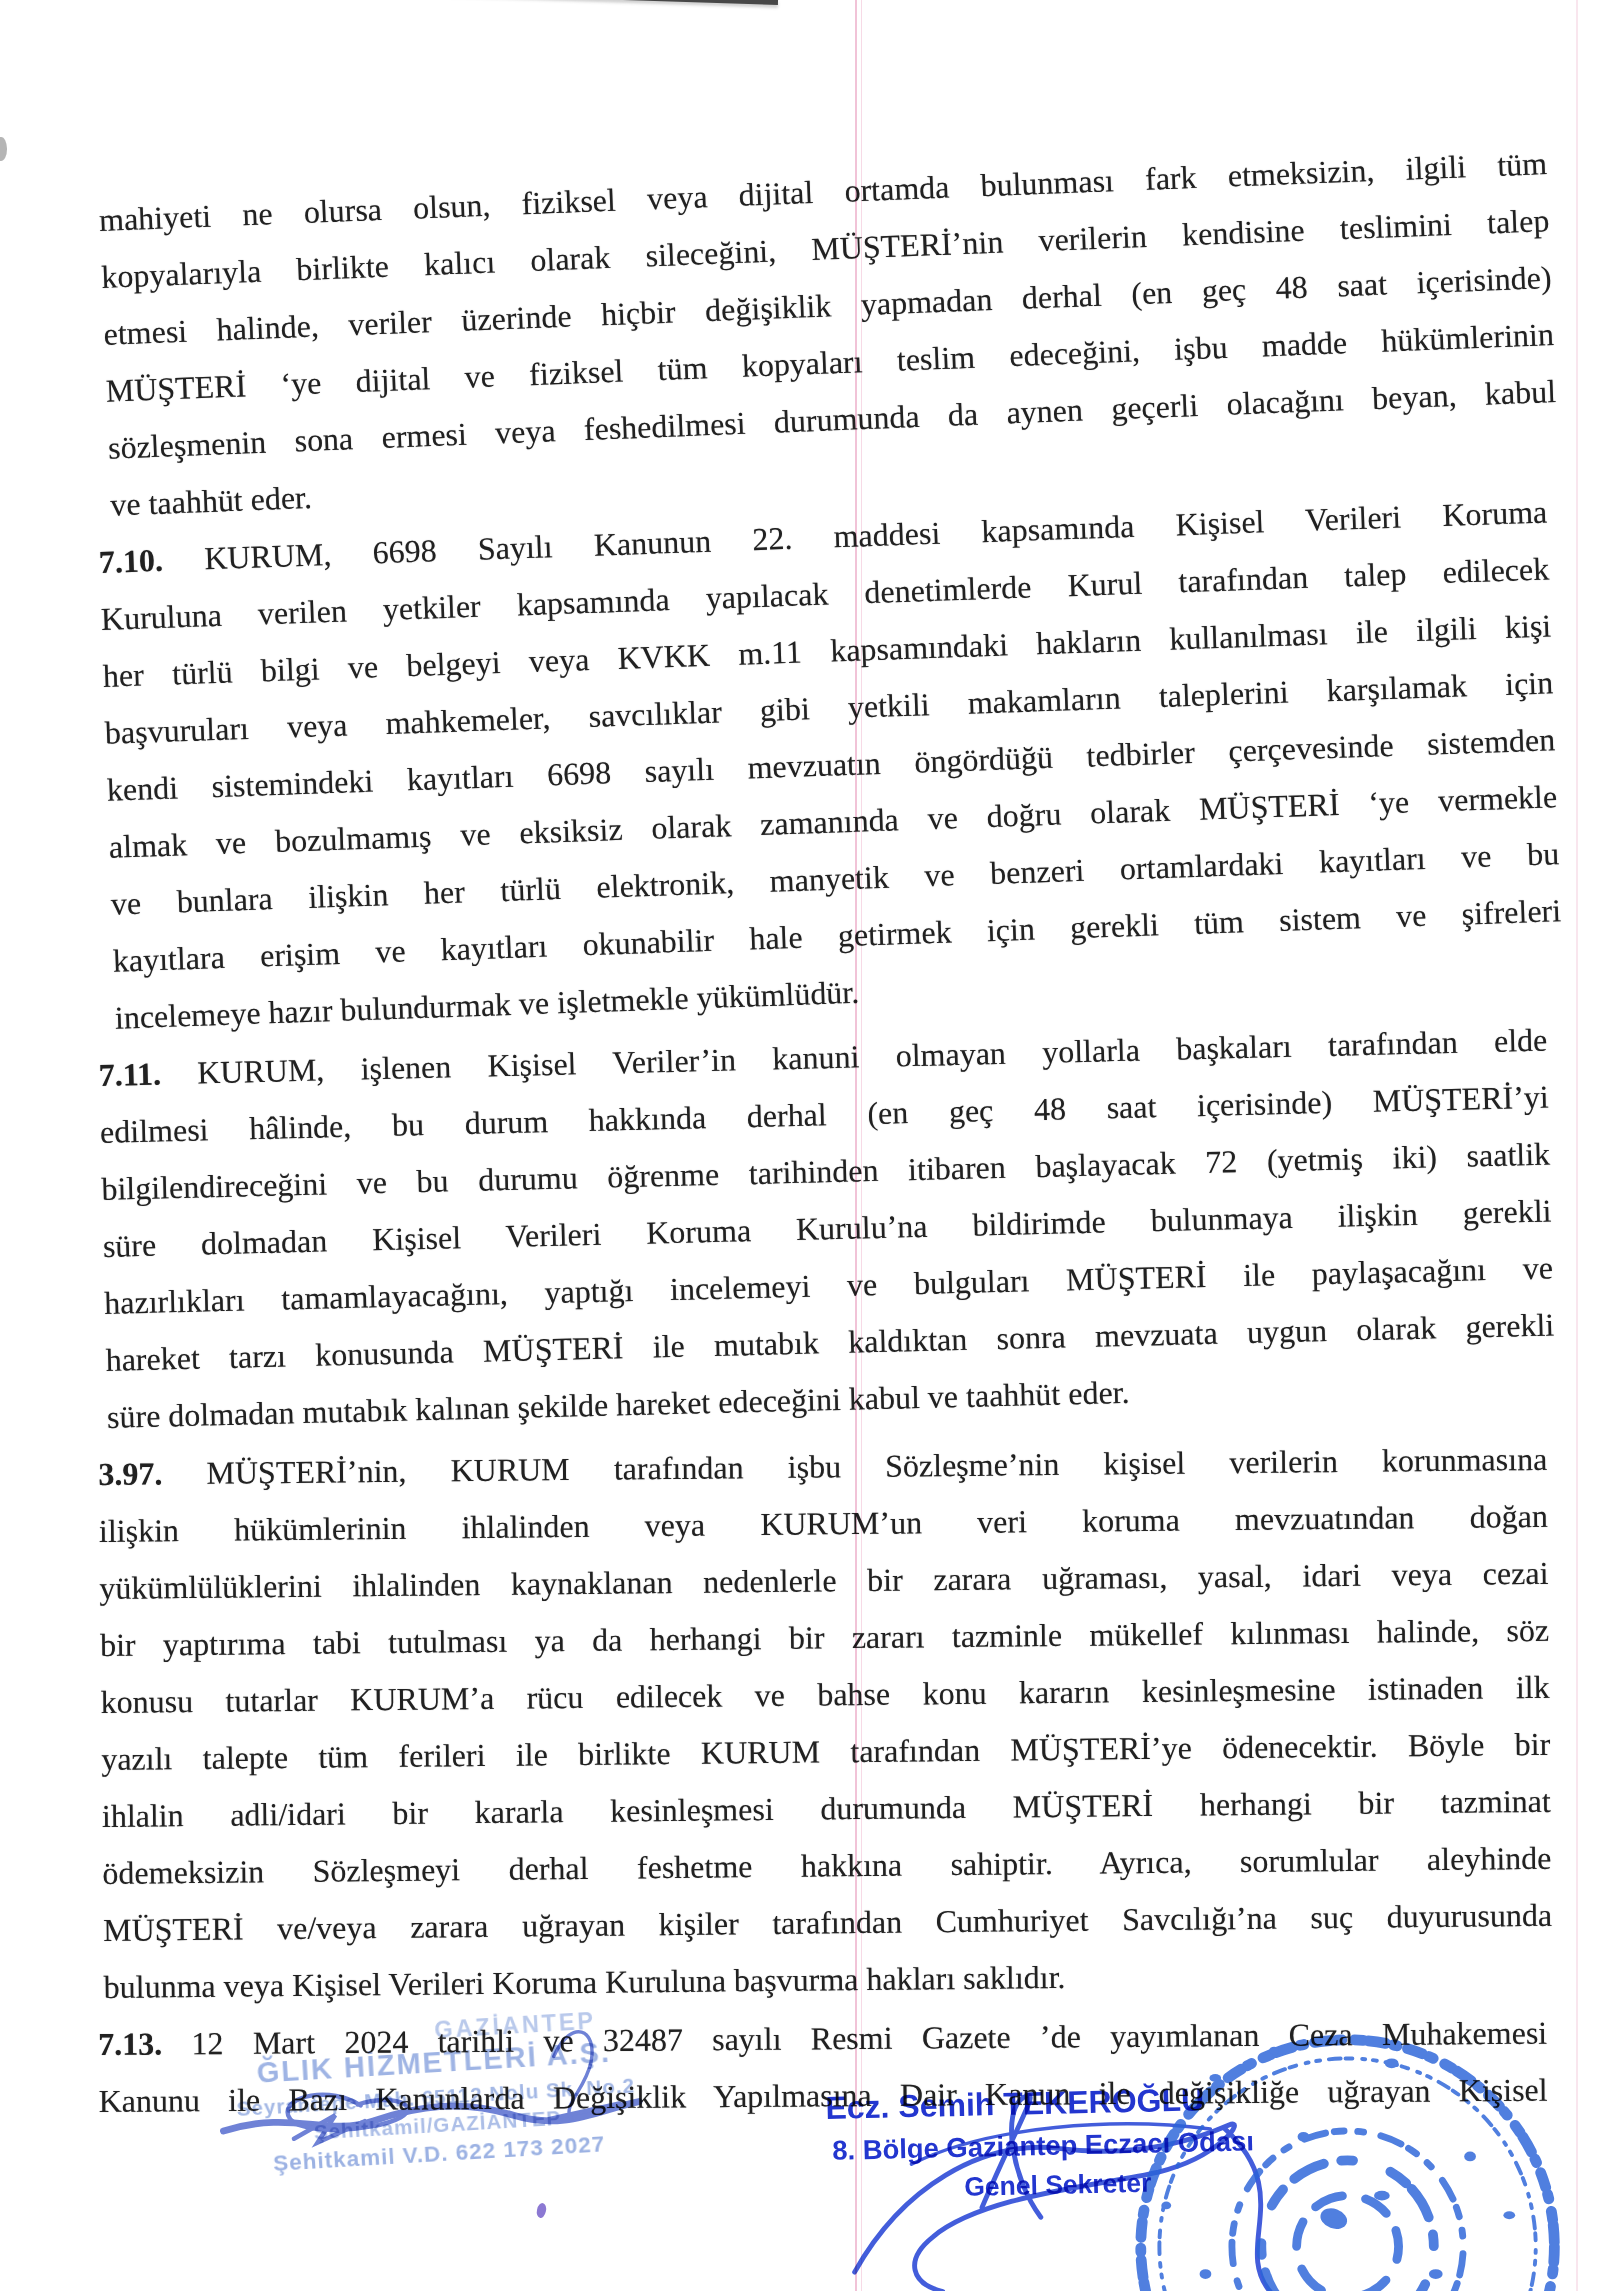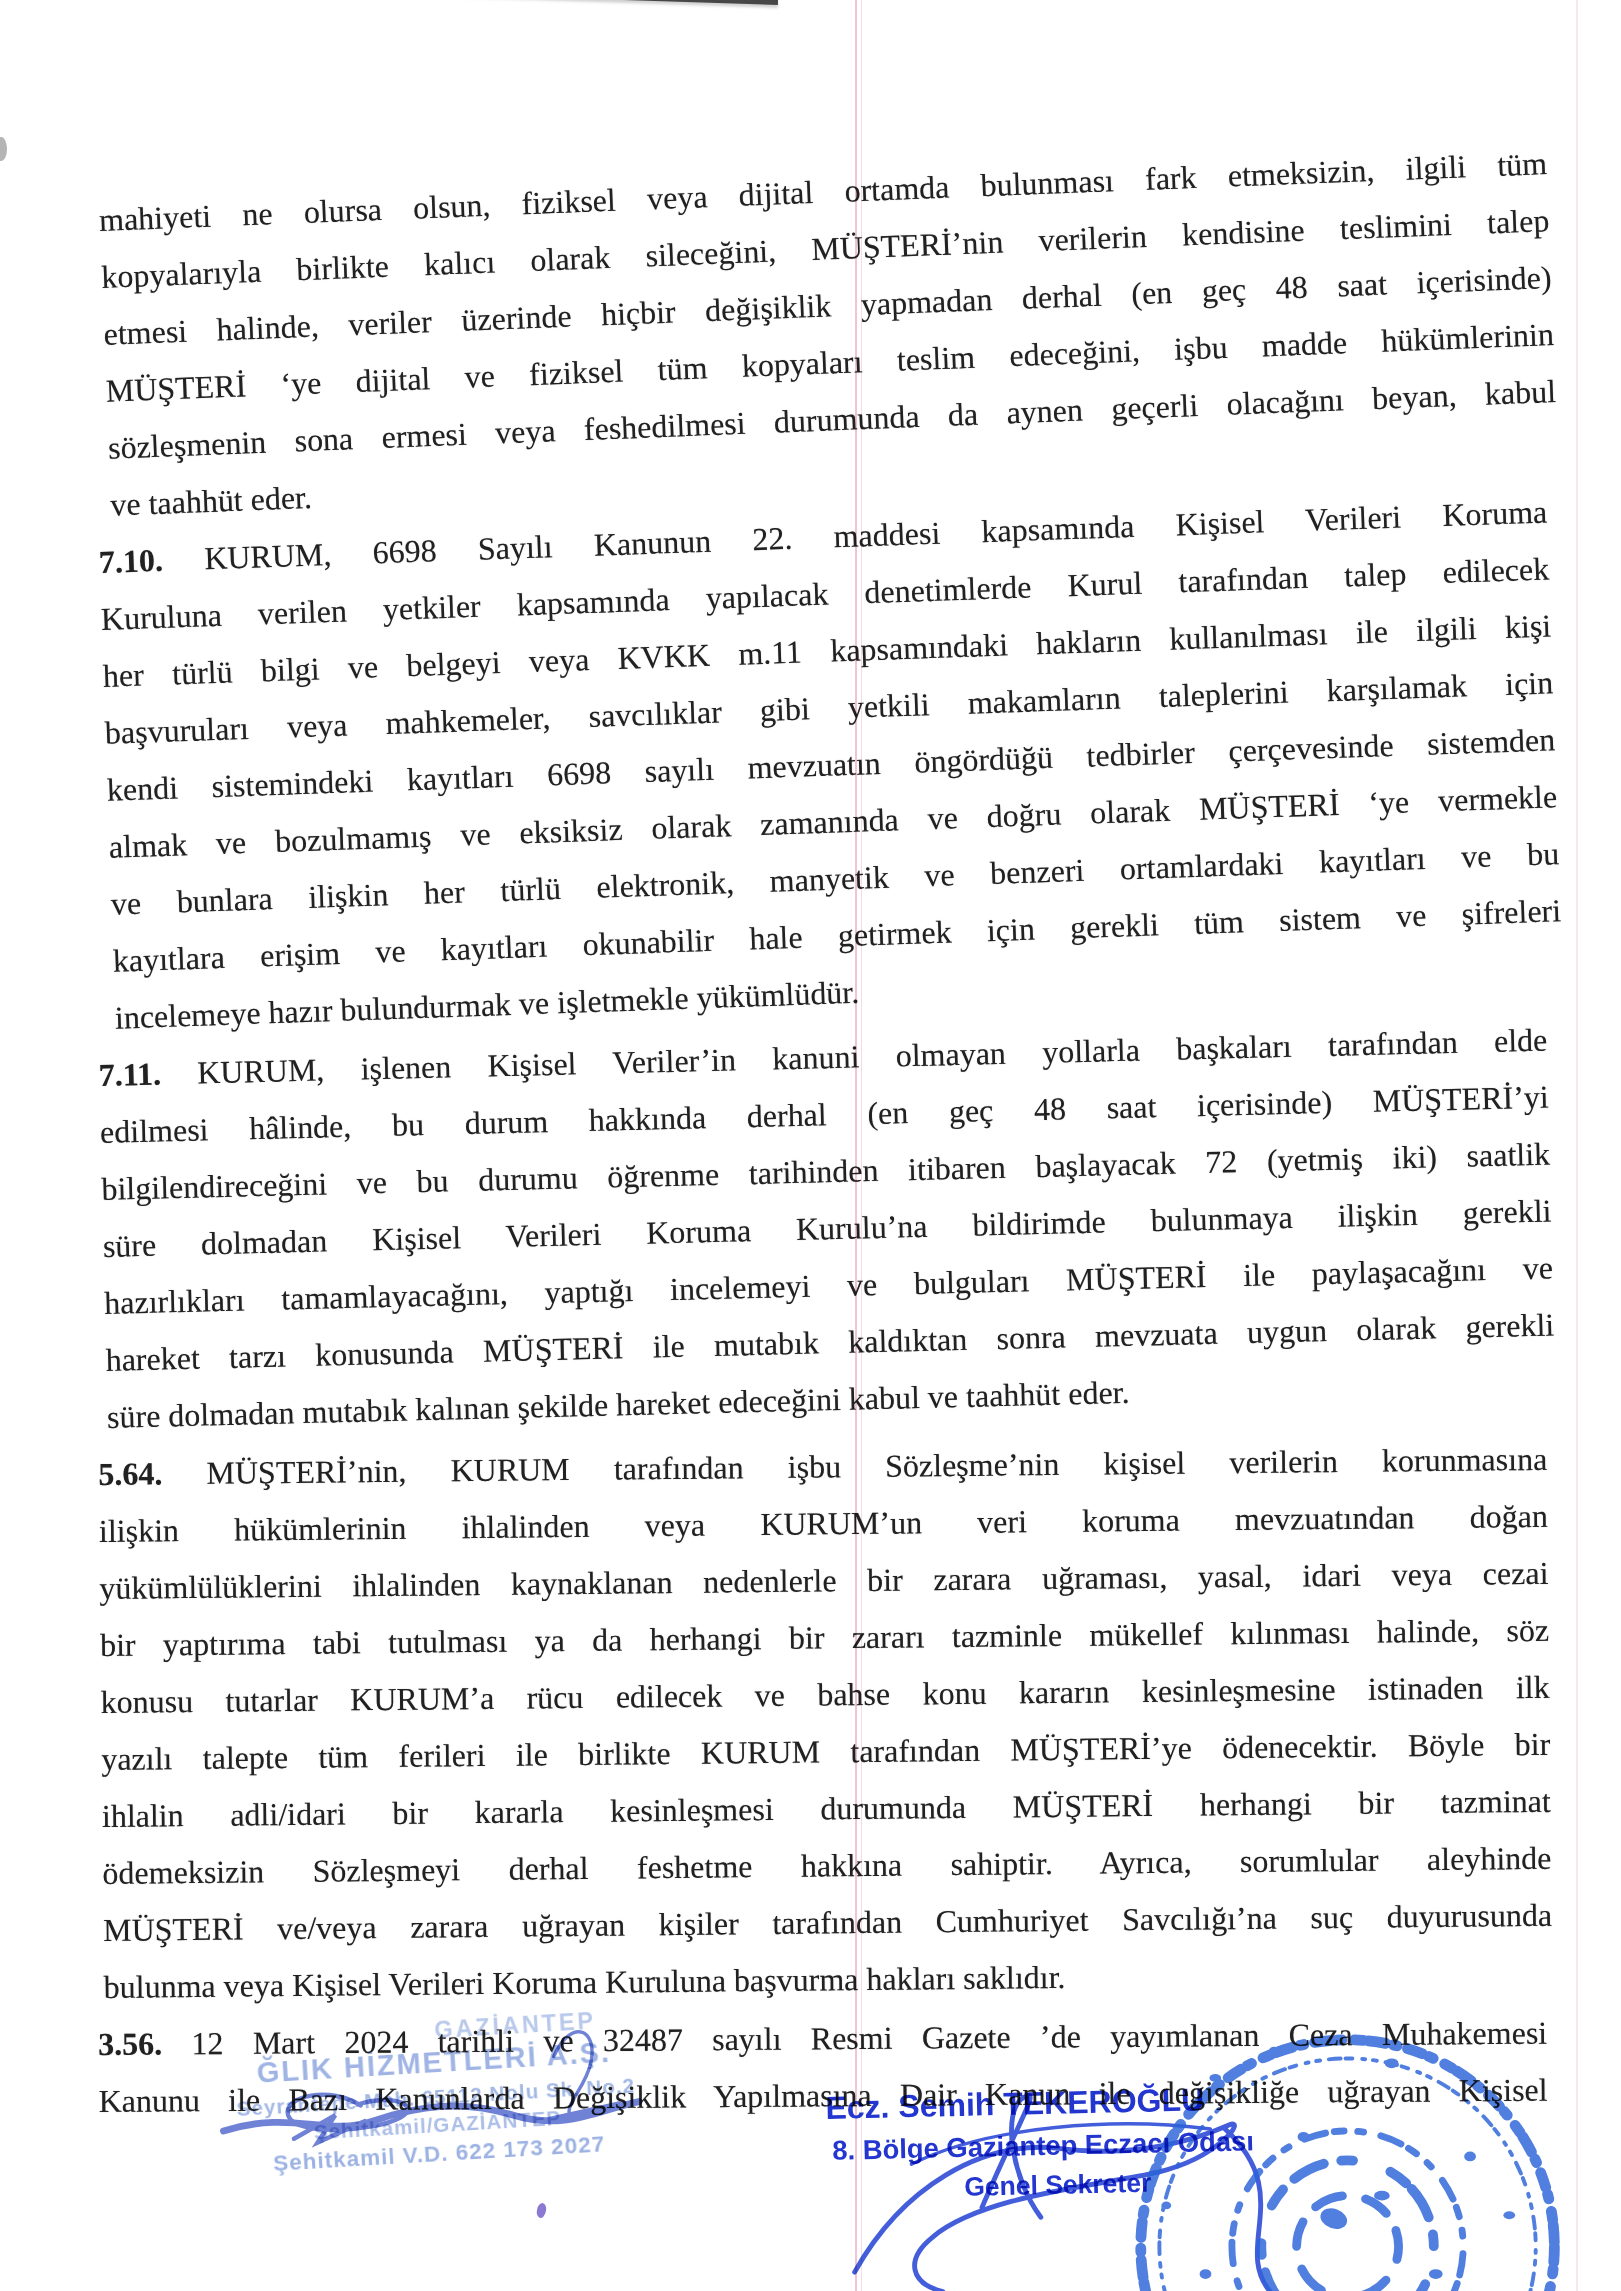--- a/index.html
+++ b/index.html
@@ -97,33 +97,33 @@
     <div class="para p3">
         <div class="line"><b>7.11.</b> KURUM, işlenen Kişisel Veriler’in kanuni olmayan yollarla başkaları tarafından elde</div>
         <div class="line">edilmesi hâlinde, bu durum hakkında derhal (en geç 48 saat içerisinde) MÜŞTERİ’yi</div>
         <div class="line">bilgilendireceğini ve bu durumu öğrenme tarihinden itibaren başlayacak 72 (yetmiş iki) saatlik</div>
         <div class="line">süre dolmadan Kişisel Verileri Koruma Kurulu’na bildirimde bulunmaya ilişkin gerekli</div>
         <div class="line">hazırlıkları tamamlayacağını, yaptığı incelemeyi ve bulguları MÜŞTERİ ile paylaşacağını ve</div>
         <div class="line">hareket tarzı konusunda MÜŞTERİ ile mutabık kaldıktan sonra mevzuata uygun olarak gerekli</div>
         <div class="line">süre dolmadan mutabık kalınan şekilde hareket edeceğini kabul ve taahhüt eder.</div>
       </div>
     <div class="para p4">
-        <div class="line"><b>5.64.</b> MÜŞTERİ’nin, KURUM tarafından işbu Sözleşme’nin kişisel verilerin korunmasına</div>
+        <div class="line"><b>3.97.</b> MÜŞTERİ’nin, KURUM tarafından işbu Sözleşme’nin kişisel verilerin korunmasına</div>
         <div class="line">ilişkin hükümlerinin ihlalinden veya KURUM’un veri koruma mevzuatından doğan</div>
         <div class="line">yükümlülüklerini ihlalinden kaynaklanan nedenlerle bir zarara uğraması, yasal, idari veya cezai</div>
         <div class="line">bir yaptırıma tabi tutulması ya da herhangi bir zararı tazminle mükellef kılınması halinde, söz</div>
         <div class="line">konusu tutarlar KURUM’a rücu edilecek ve bahse konu kararın kesinleşmesine istinaden ilk</div>
         <div class="line">yazılı talepte tüm ferileri ile birlikte KURUM tarafından MÜŞTERİ’ye ödenecektir. Böyle bir</div>
         <div class="line">ihlalin adli/idari bir kararla kesinleşmesi durumunda MÜŞTERİ herhangi bir tazminat</div>
         <div class="line">ödemeksizin Sözleşmeyi derhal feshetme hakkına sahiptir. Ayrıca, sorumlular aleyhinde</div>
         <div class="line">MÜŞTERİ ve/veya zarara uğrayan kişiler tarafından Cumhuriyet Savcılığı’na suç duyurusunda</div>
         <div class="line">bulunma veya Kişisel Verileri Koruma Kuruluna başvurma hakları saklıdır.</div>
       </div>
     <div class="para p5 cont">
-        <div class="line"><b>3.56.</b> 12 Mart 2024 tarihli ve 32487 sayılı Resmi Gazete ’de yayımlanan Ceza Muhakemesi</div>
+        <div class="line"><b>7.13.</b> 12 Mart 2024 tarihli ve 32487 sayılı Resmi Gazete ’de yayımlanan Ceza Muhakemesi</div>
         <div class="line">Kanunu ile Bazı Kanunlarda Değişiklik Yapılmasına Dair Kanun ile değişikliğe uğrayan Kişisel</div>
       </div>
   </div>
 
   <svg class="ink" width="1621" height="2292" viewBox="0 0 1654 2338">
 
     <g fill="none" stroke-linecap="round" stroke="#4b63cc" stroke-width="4.5" opacity="0.8">
       <path d="M228,2174 C300,2152 332,2180 380,2164 S472,2142 524,2158 S612,2152 652,2144" stroke-width="7" stroke="#4b63cc"></path>
       <path d="M368,2148 c-30,-20 -80,-10 -74,10 c7,22 88,17 115,2 c20,-11 -6,-25 -44,-13"></path>
       <path d="M300,2182 l42,-24 l-18,28 l48,-22 M560,2162 l72,-16"></path>

